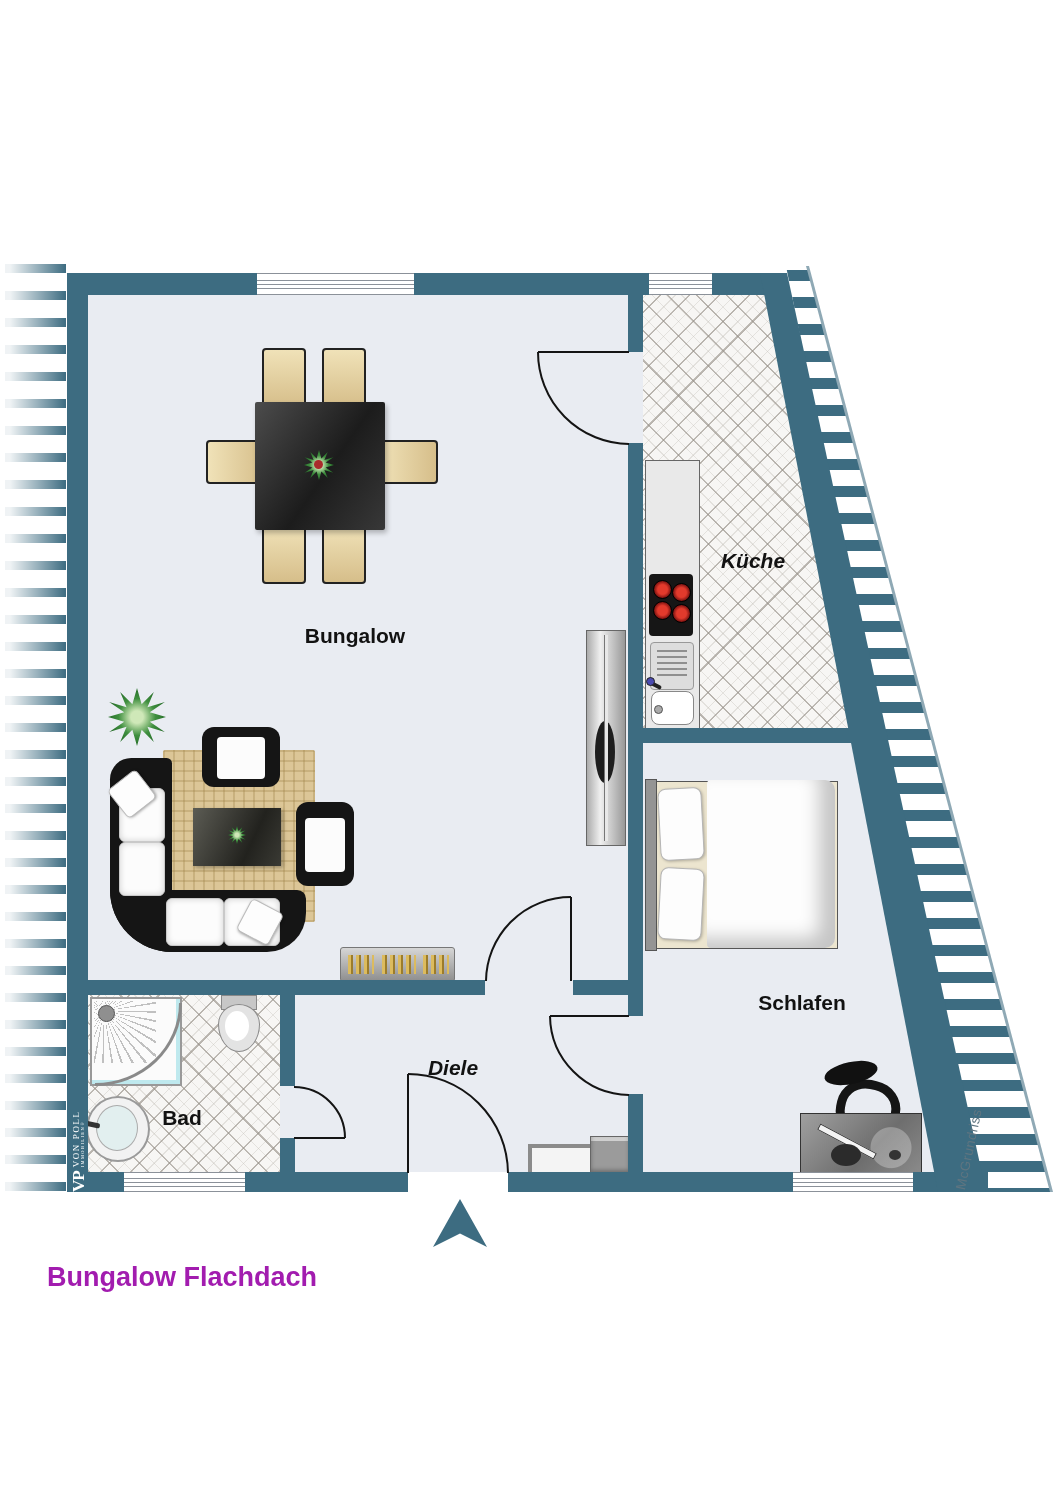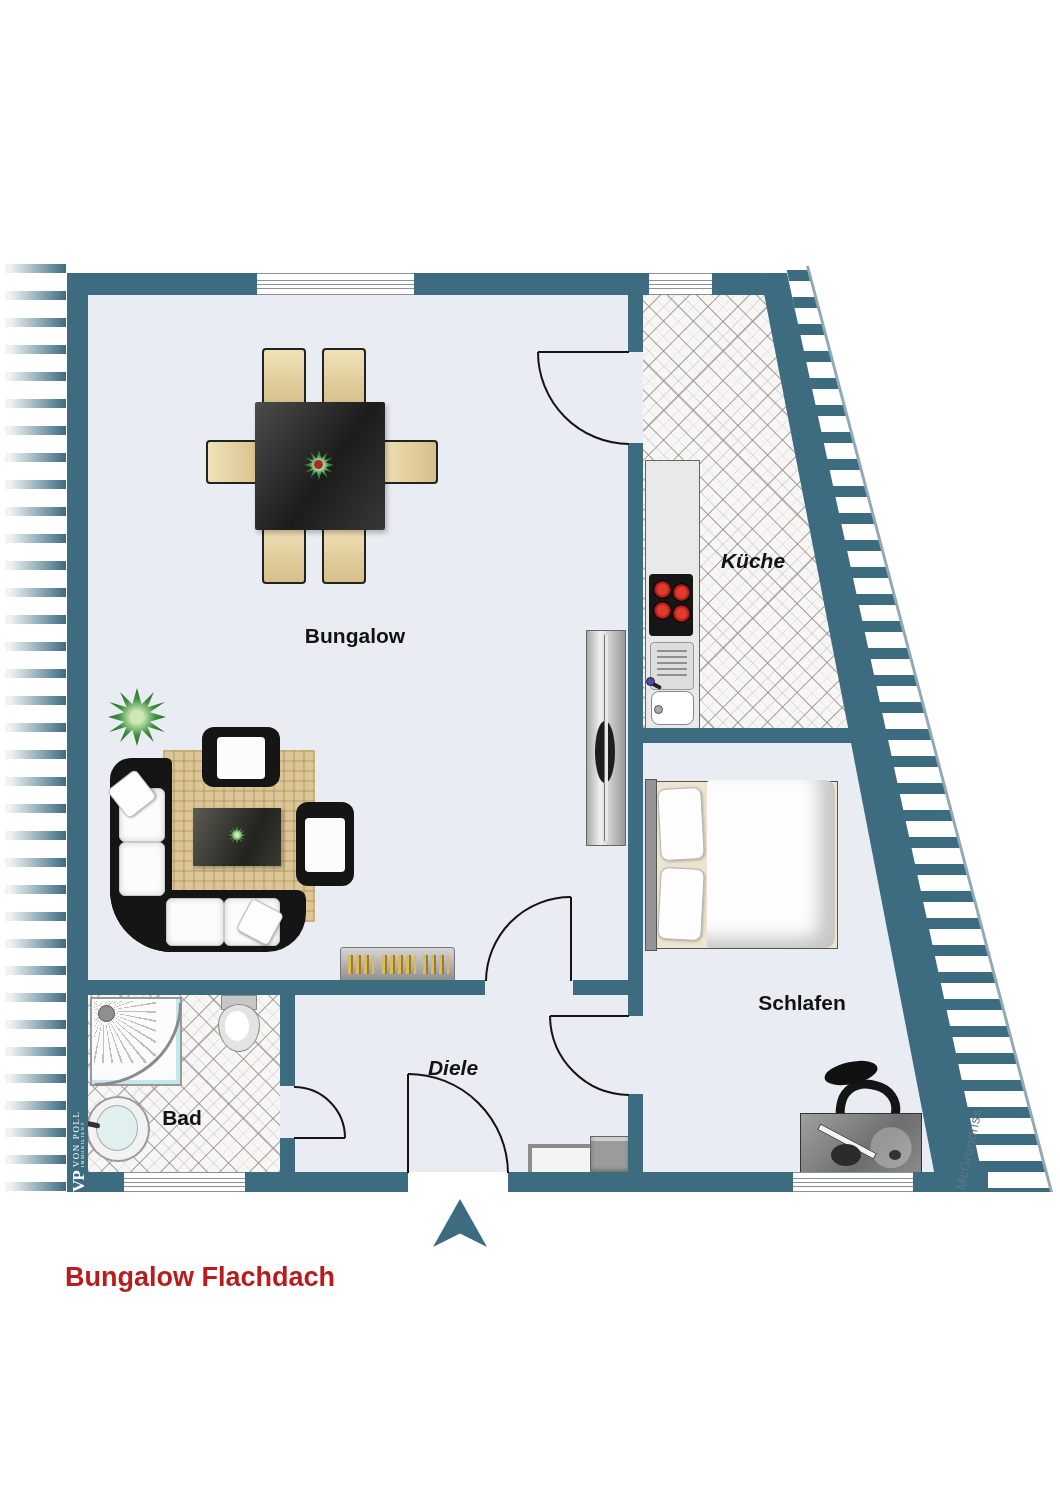--- a/index.html
+++ b/index.html
@@ -52,21 +52,21 @@
   .win-b1{left:124px;top:1172px;width:121px;height:20px;}
   .win-b2{left:793px;top:1172px;width:120px;height:20px;}
   .entry-gap{left:408px;top:1172px;width:100px;height:20px;background:#fff;}
   
   .room-label{transform:translate(-50%,-50%);font-weight:bold;font-size:21px;color:#121212;white-space:nowrap;}
   .lbl-wohnraum{left:355px;top:636px;}
   .lbl-kueche{left:753px;top:561px;font-style:italic;}
   .lbl-schlafen{left:786px;top:1003px;margin-left:16px;}
   .lbl-bad{left:182px;top:1118px;}
   .lbl-diele{left:453px;top:1068px;font-style:italic;}
-  .title{left:65px;top:1262px;font-weight:bold;font-size:27px;color:#b91c1c;}
+  .title{left:47px;top:1262px;font-weight:bold;font-size:27px;color:#a21caf;}
   
   .table{left:255px;top:402px;width:130px;height:128px;border-radius:2px;
     background:linear-gradient(125deg,#4c4c4c,#1c1c1c 55%,#383838);box-shadow:2px 3px 5px rgba(0,0,0,.25);}
   .chair{background:linear-gradient(180deg,#f0e2b8,#d6be8a);border:2px solid #222;border-radius:4px;}
   .chair.h{background:linear-gradient(90deg,#f0e2b8,#d6be8a);}
   .ch1{left:262px;top:348px;width:40px;height:56px;}
   .ch2{left:322px;top:348px;width:40px;height:56px;}
   .ch3{left:262px;top:524px;width:40px;height:56px;}
   .ch4{left:322px;top:524px;width:40px;height:56px;}
   .ch5{left:206px;top:440px;width:56px;height:40px;}

